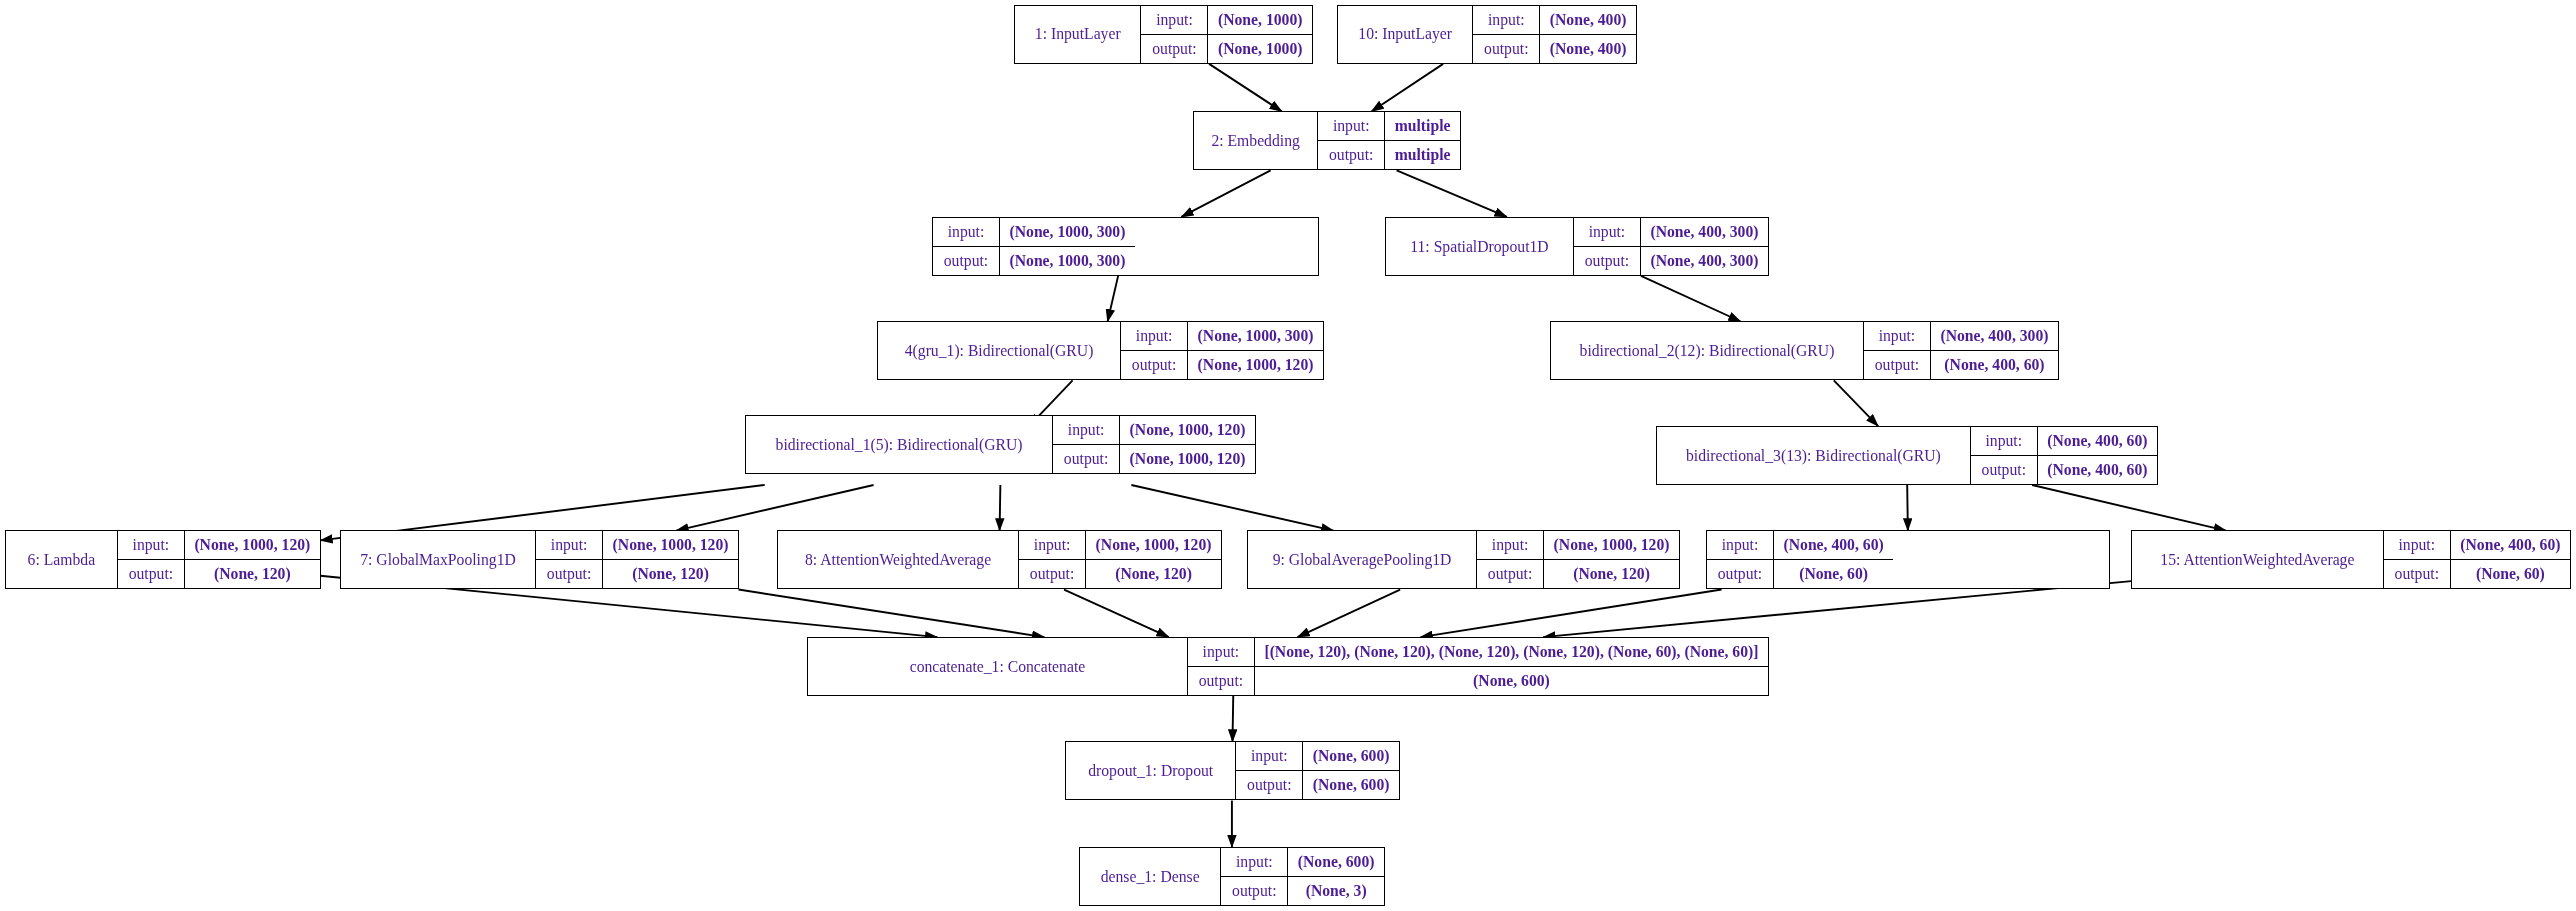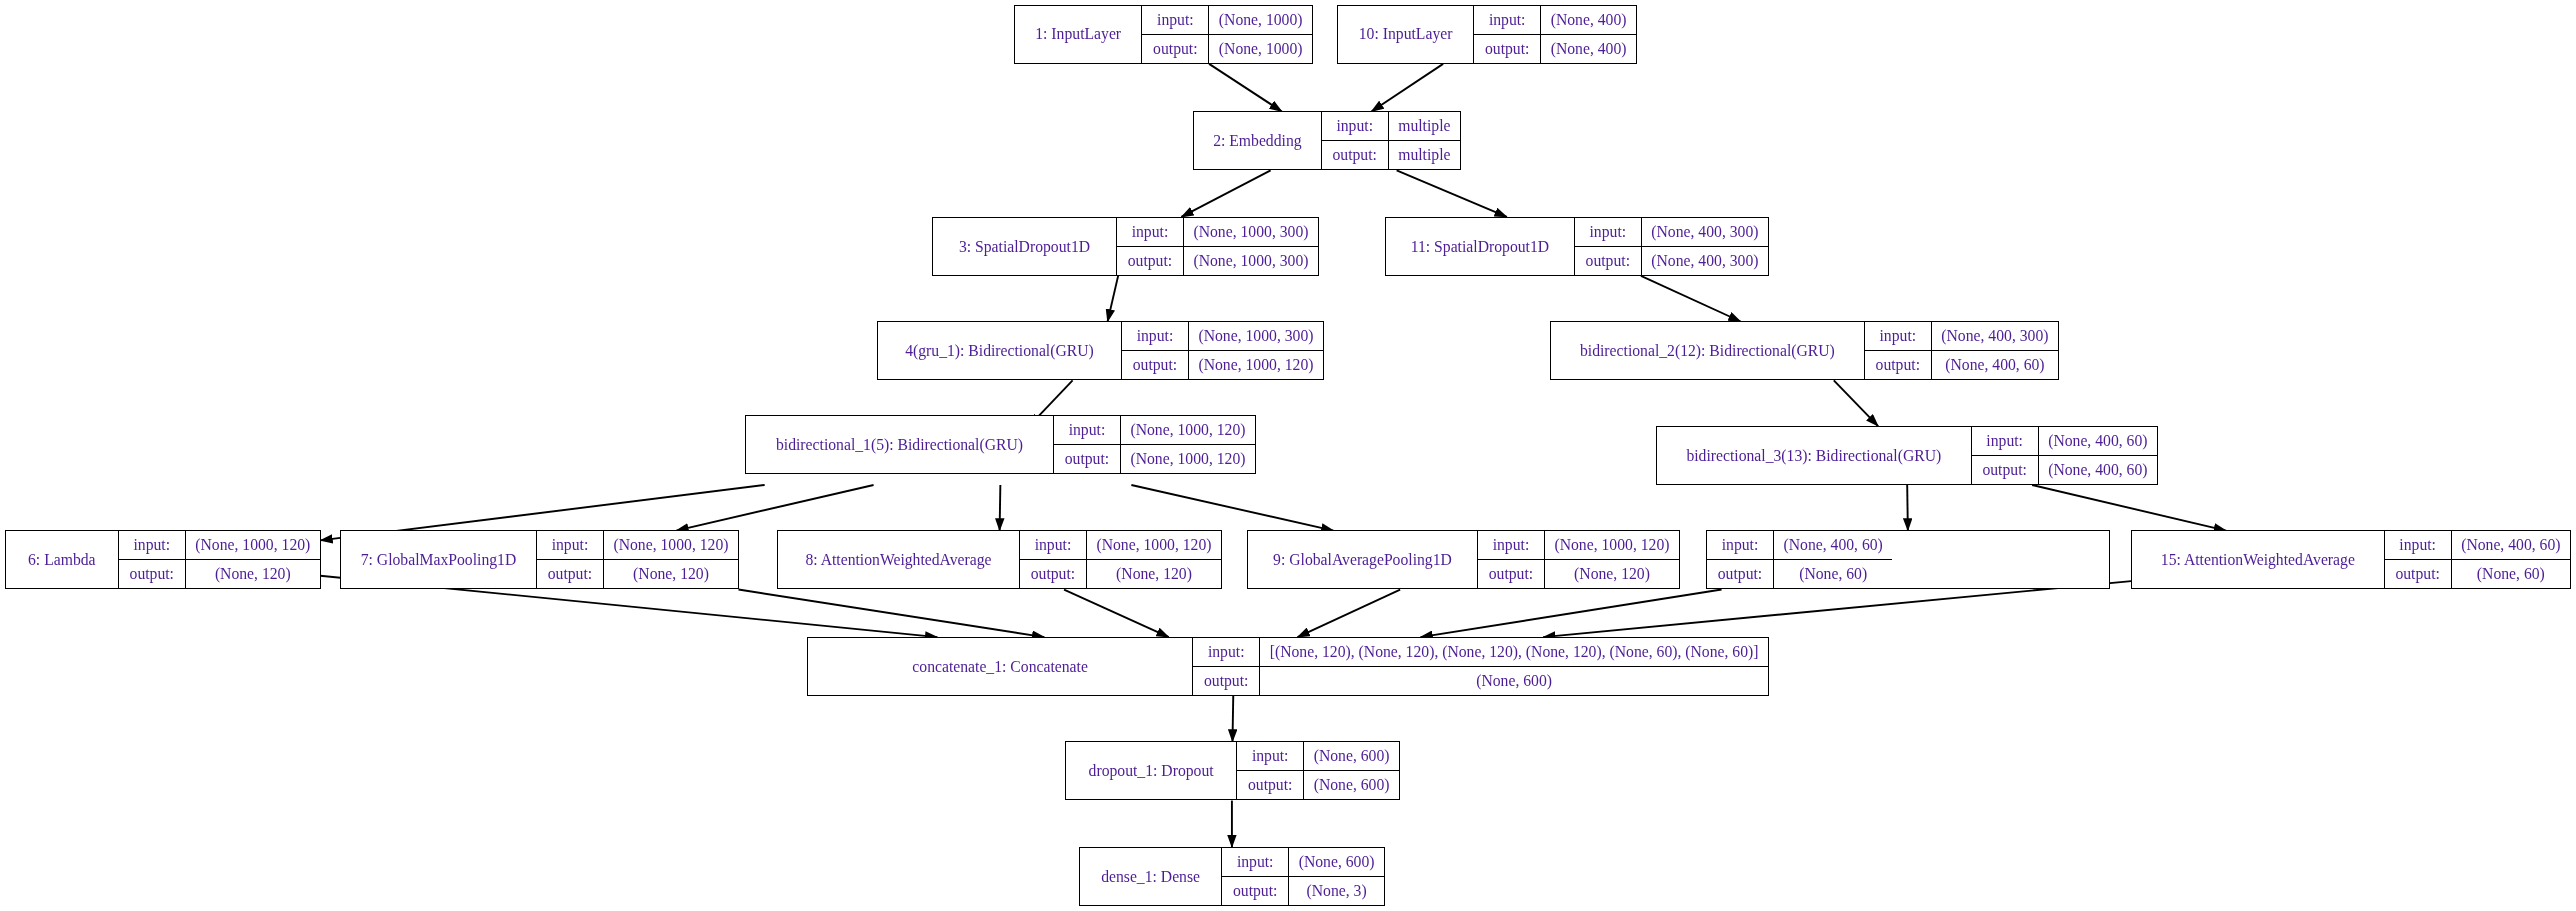--- a/index.html
+++ b/index.html
@@ -18,21 +18,21 @@
   }
   .io { flex:0 0 auto; display:flex; flex-direction:column; }
   .iorow { flex:1 1 0; display:flex; align-items:stretch; }
   .iorow + .iorow { border-top:1.9px solid #000; }
   .k {
     min-width:67px; display:flex; align-items:center; justify-content:center;
     padding:0 6.7px; border-right:1.9px solid #000; white-space:nowrap; box-sizing:border-box;
   }
   .v {
     flex:1 1 auto; display:flex; align-items:center; justify-content:center;
-    padding:0 9.5px; white-space:nowrap;
+    padding:0 9.5px; white-space:nowrap;font-weight:bold;
   }
 </style>
 </head>
 <body>
 
 <div id="canvas">
 
   <svg id="edges" xmlns="http://www.w3.org/2000/svg" viewBox="0 0 2710 959" width="2576" height="912">
     <defs>
       <marker id="arrow" markerUnits="userSpaceOnUse" markerWidth="14" markerHeight="10" viewBox="0 0 14 10" refX="13" refY="5" orient="auto">
@@ -99,21 +99,20 @@
           <div class="v">multiple</div>
         </div>
       <div class="iorow">
           <div class="k">output:</div>
           <div class="v">multiple</div>
         </div>
     </div>
   </div>
 
   <div class="node" style="left:932px;top:217px;width:387px">
-    <div class="name">3: SpatialDropout1D</div>
     <div class="io">
       <div class="iorow">
           <div class="k">input:</div>
           <div class="v">(None, 1000, 300)</div>
         </div>
       <div class="iorow">
           <div class="k">output:</div>
           <div class="v">(None, 1000, 300)</div>
         </div>
     </div>

